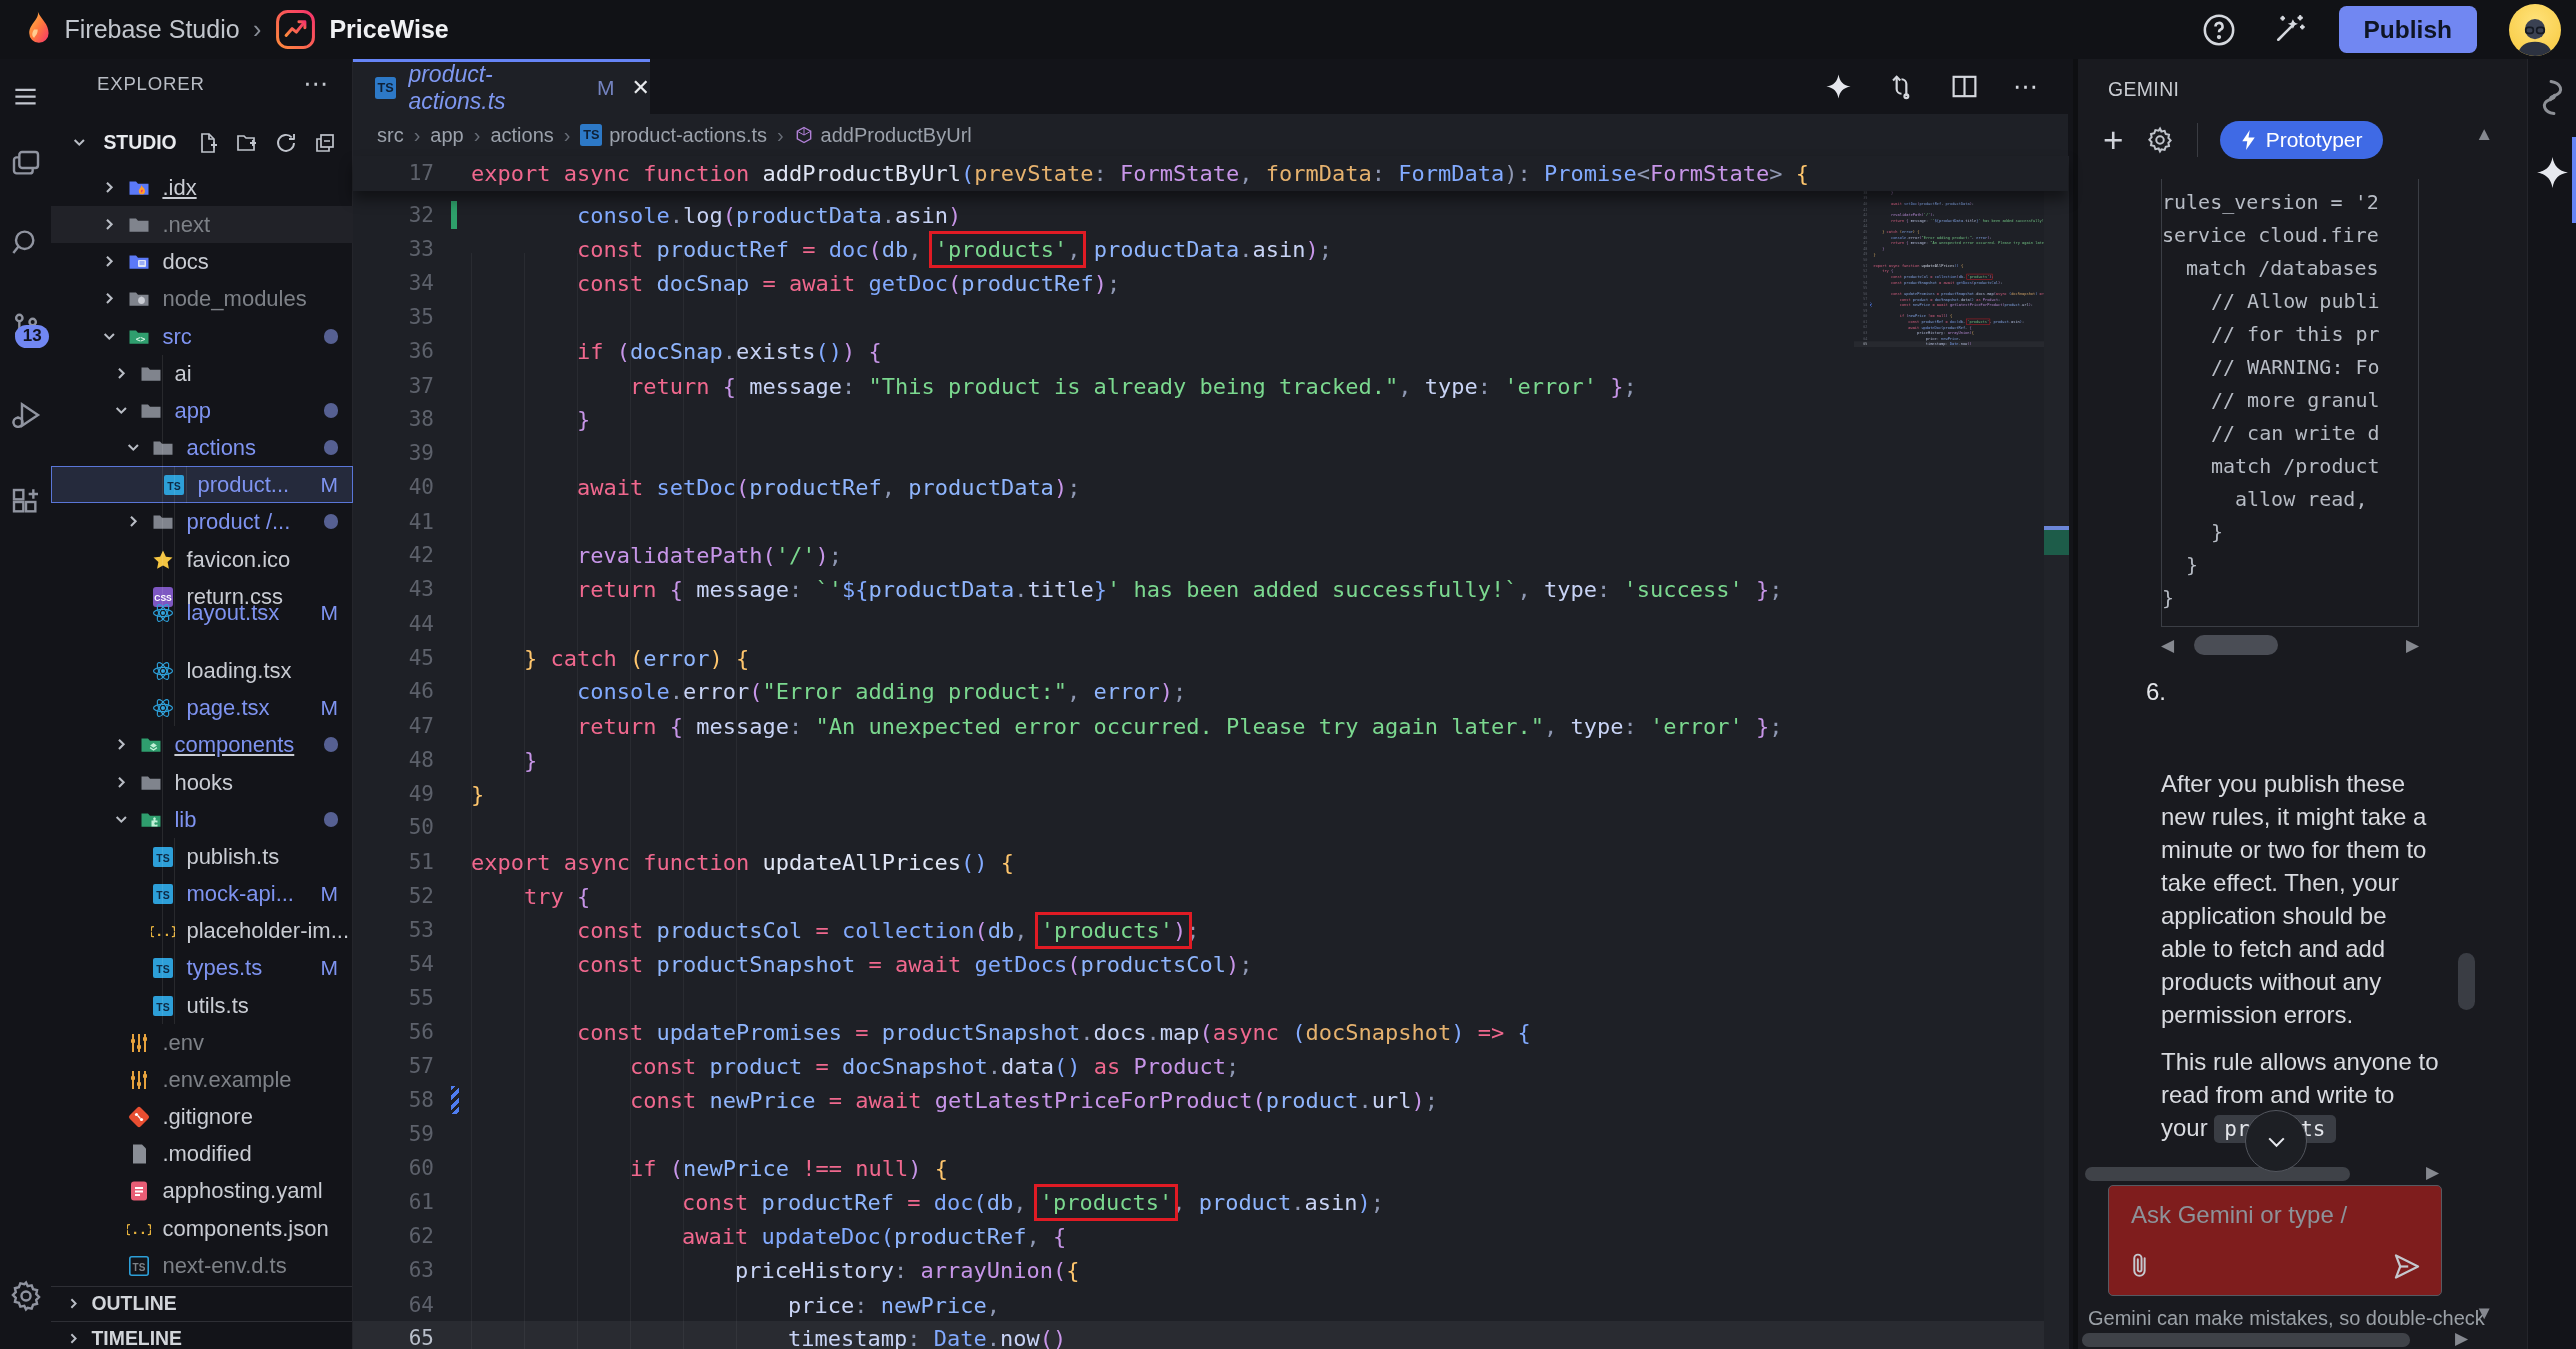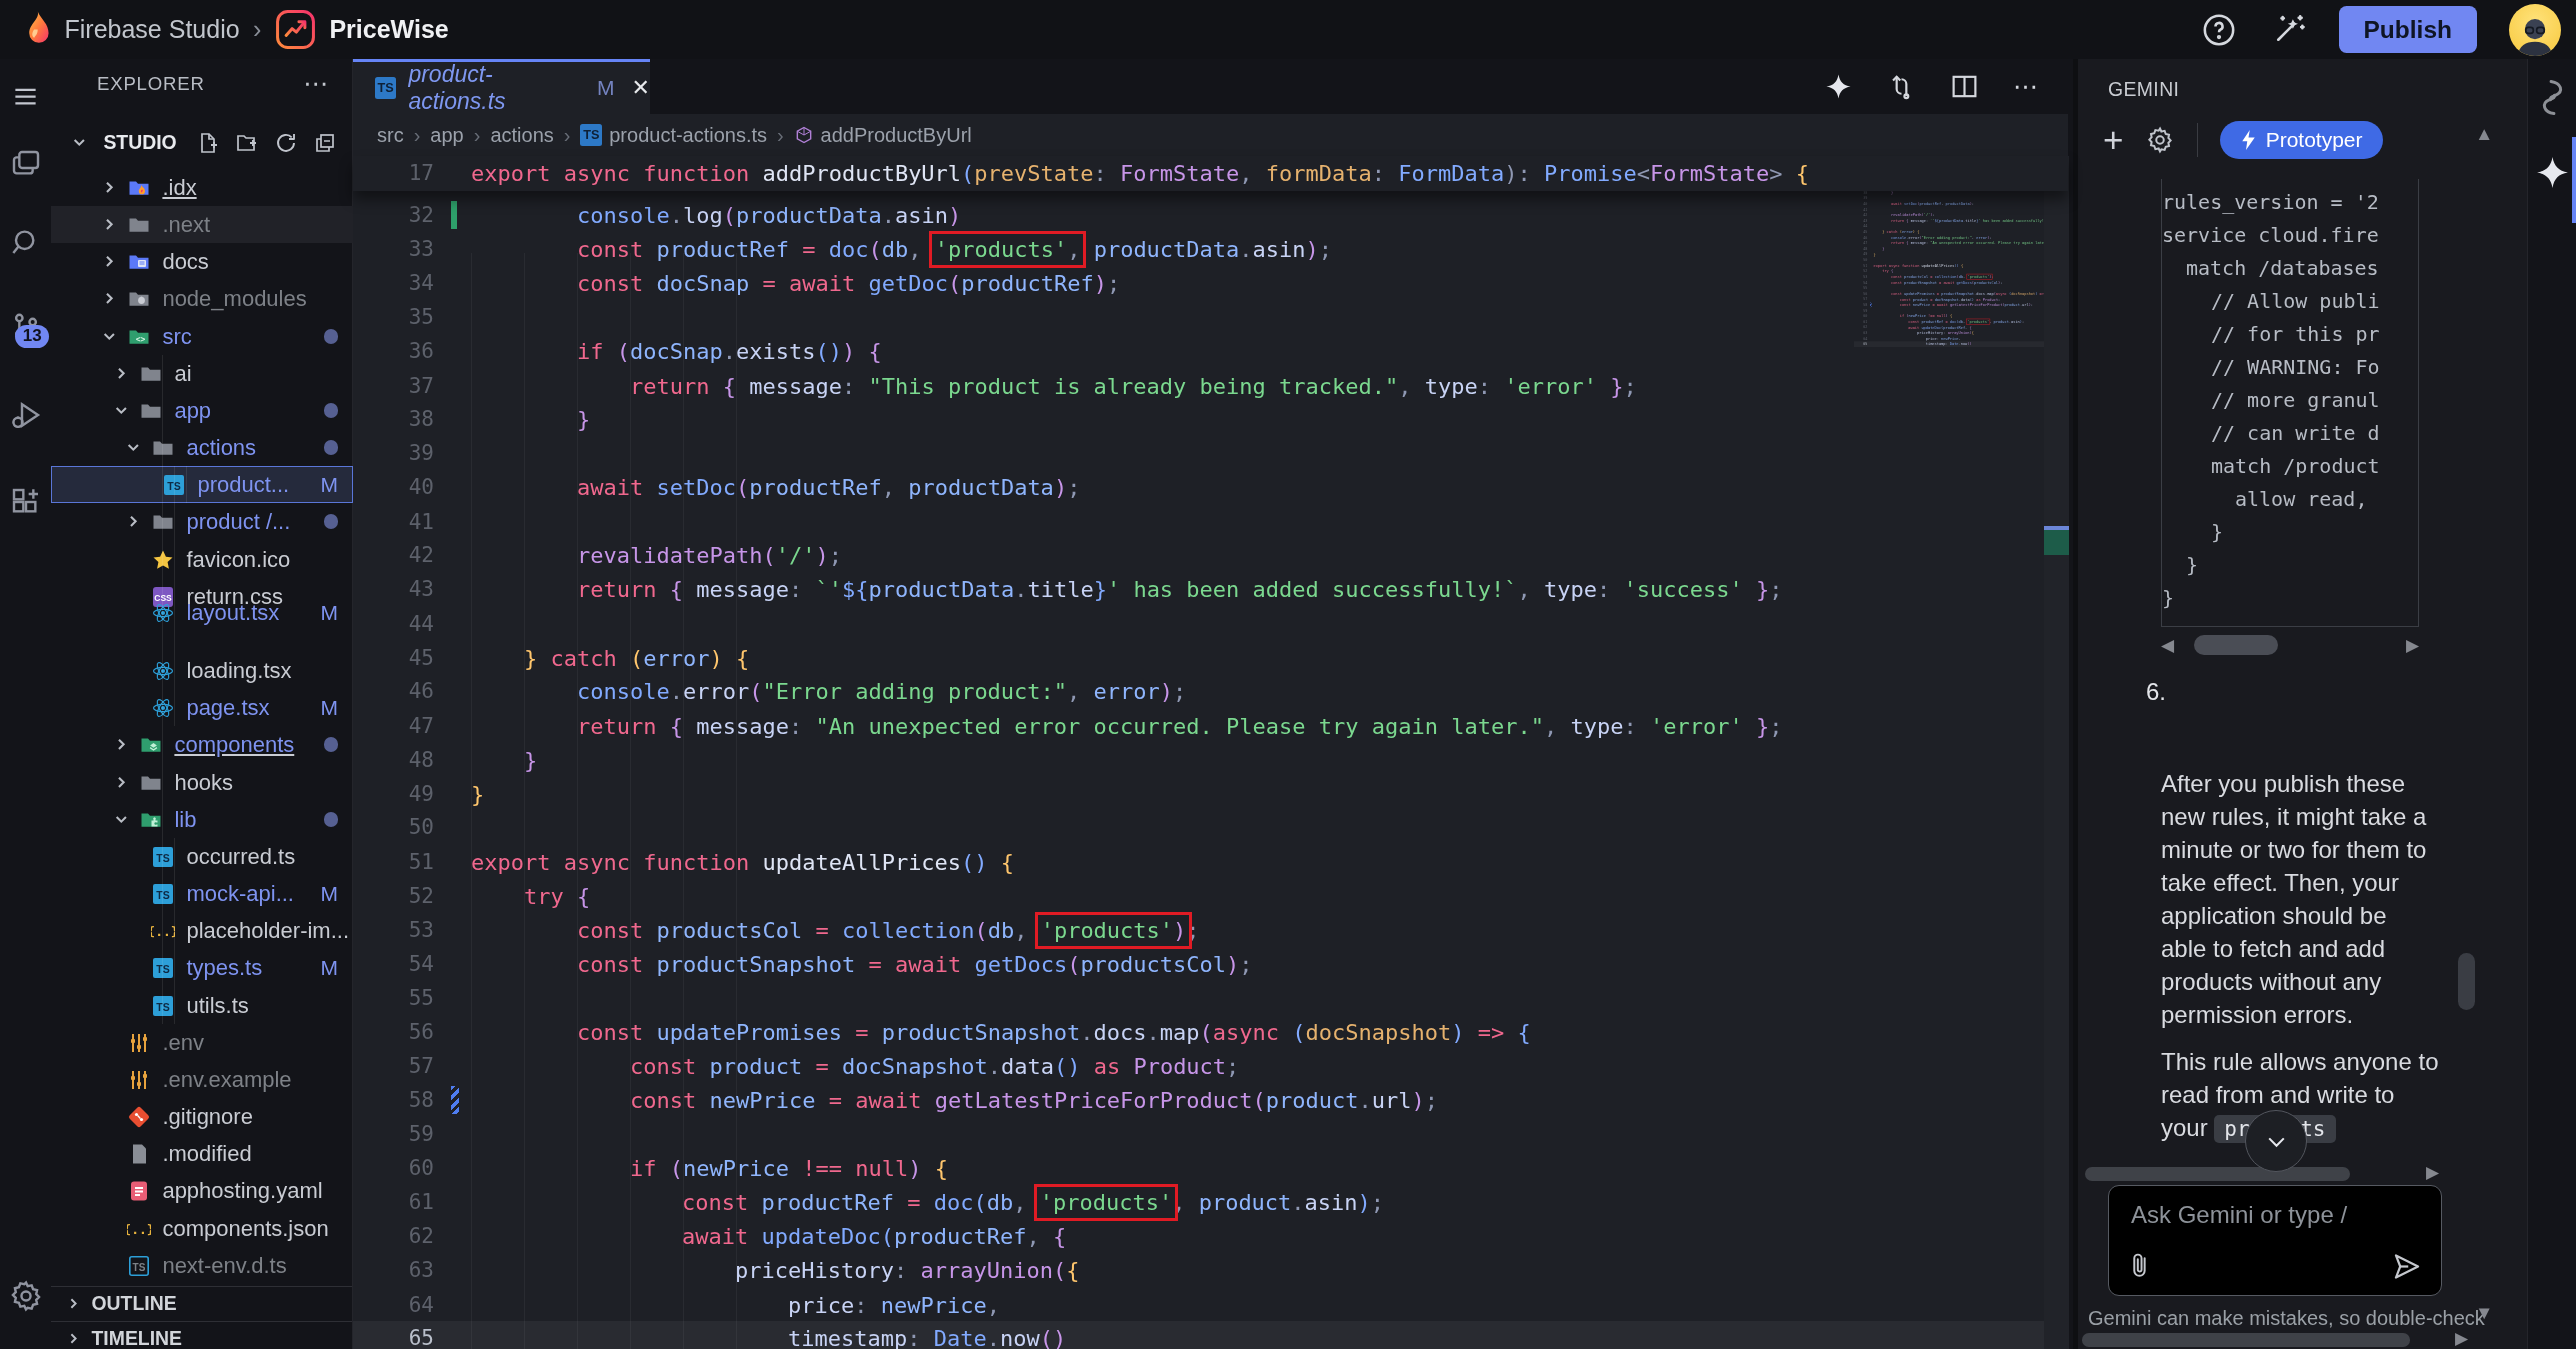--- a/index.html
+++ b/index.html
@@ -121,21 +121,21 @@
   .g-p1 { position:absolute; left:83px; top:708px; width:274px; font-size:24px; line-height:33px; color:#d9dbe0; }
   .g-p2 { position:absolute; left:83px; top:986px; width:282px; font-size:24px; line-height:33px; color:#d9dbe0; }
   .g-chip { background:#3a3d44; border-radius:5px; padding:1.7px 10px; font-family:"DejaVu Sans Mono", monospace;
             font-size:21px; color:#e3e5ea; }
   .g-scrolldown { position:absolute; left:167px; top:1051px; width:62px; height:62px; border-radius:50%;
                   background:#1d1f24; border:1.7px solid #53565e; display:flex; align-items:center; justify-content:center;
                   z-index:6; cursor:pointer; color:#e6e8ee; }
   .g-hs2 { position:absolute; left:6.8px; top:1108px; width:265px; height:14.4px; border-radius:7.6px; background:#3f4248; cursor:pointer; }
   .g-hs2-arrow { position:absolute; left:348px; top:1103px; color:#85888f; font-size:17px; }
   .g-input { position:absolute; left:30px; top:1126px; width:334px; height:111px; border:1.7px solid #565a62;
-             border-radius:11px; background:#000000; cursor:text; }
+             border-radius:5px; background:#7f1d1d; cursor:text; }
   .g-ph { position:absolute; left:22px; top:15px; font-size:24px; color:#8d9299; }
   .g-clip { position:absolute; left:18.6px; bottom:12px; color:#c5c8ce; cursor:pointer; }
   .g-send { position:absolute; right:18.6px; bottom:12px; color:#c5c8ce; cursor:pointer; }
   .g-disc { position:absolute; left:10px; top:1248px; width:439px; font-size:20px; color:#9aa0a6; white-space:nowrap; overflow:hidden; }
   .g-hs3 { position:absolute; left:4.2px; top:1274px; width:328px; height:13.5px; border-radius:6.8px; background:#3f4248; }
   .g-hs3-arrow { position:absolute; left:377px; top:1269px; color:#85888f; font-size:17px; }
   .g-vup { position:absolute; left:397px; top:64px; color:#85888f; font-size:18.6px; cursor:pointer; }
   .g-vthumb { position:absolute; left:380px; top:894px; width:17px; height:57px; border-radius:8.4px; background:#3a3d44; cursor:pointer; }
   .g-vdown { position:absolute; left:397px; top:1243px; color:#85888f; font-size:18.6px; cursor:pointer; }
 
@@ -540,21 +540,21 @@
           <span class="bdg dot"></span>
         </div>
         <div class="trow" style="top: 669px; padding-left: 73px;">
           <span class="tchev"></span>
           <span class="tico">
             <svg viewBox="0 0 24 24" style="font-size:26px">
               <rect x="2" y="2" width="20" height="20" rx="2" fill="#2d9fd8"></rect>
               <text x="12" y="16.5" font-size="10.5" font-weight="bold" text-anchor="middle" fill="#0e2a44" font-family="Liberation Sans">TS</text>
             </svg>
           </span>
-          <span class="tlabel c-n">occurred.ts</span>
+          <span class="tlabel c-n">publish.ts</span>
         </div>
         <div class="trow" style="top: 706px; padding-left: 73px;">
           <span class="tchev"></span>
           <span class="tico">
             <svg viewBox="0 0 24 24" style="font-size:26px">
               <rect x="2" y="2" width="20" height="20" rx="2" fill="#2d9fd8"></rect>
               <text x="12" y="16.5" font-size="10.5" font-weight="bold" text-anchor="middle" fill="#0e2a44" font-family="Liberation Sans">TS</text>
             </svg>
           </span>
           <span class="tlabel c-b">mock-api...</span>

